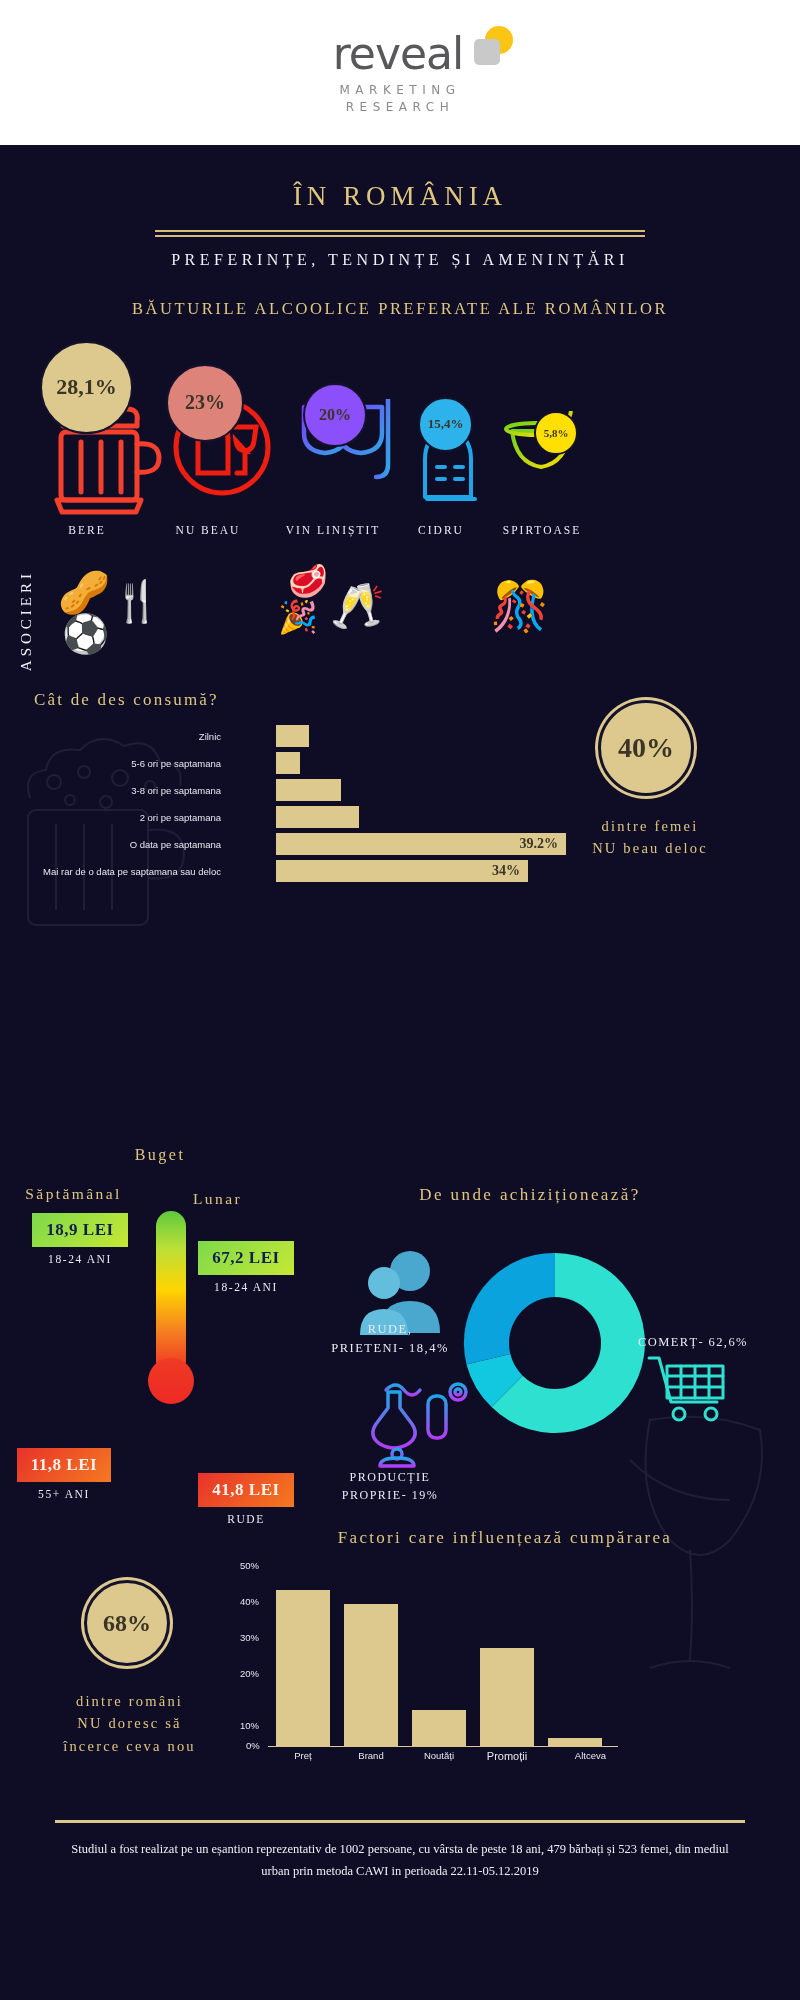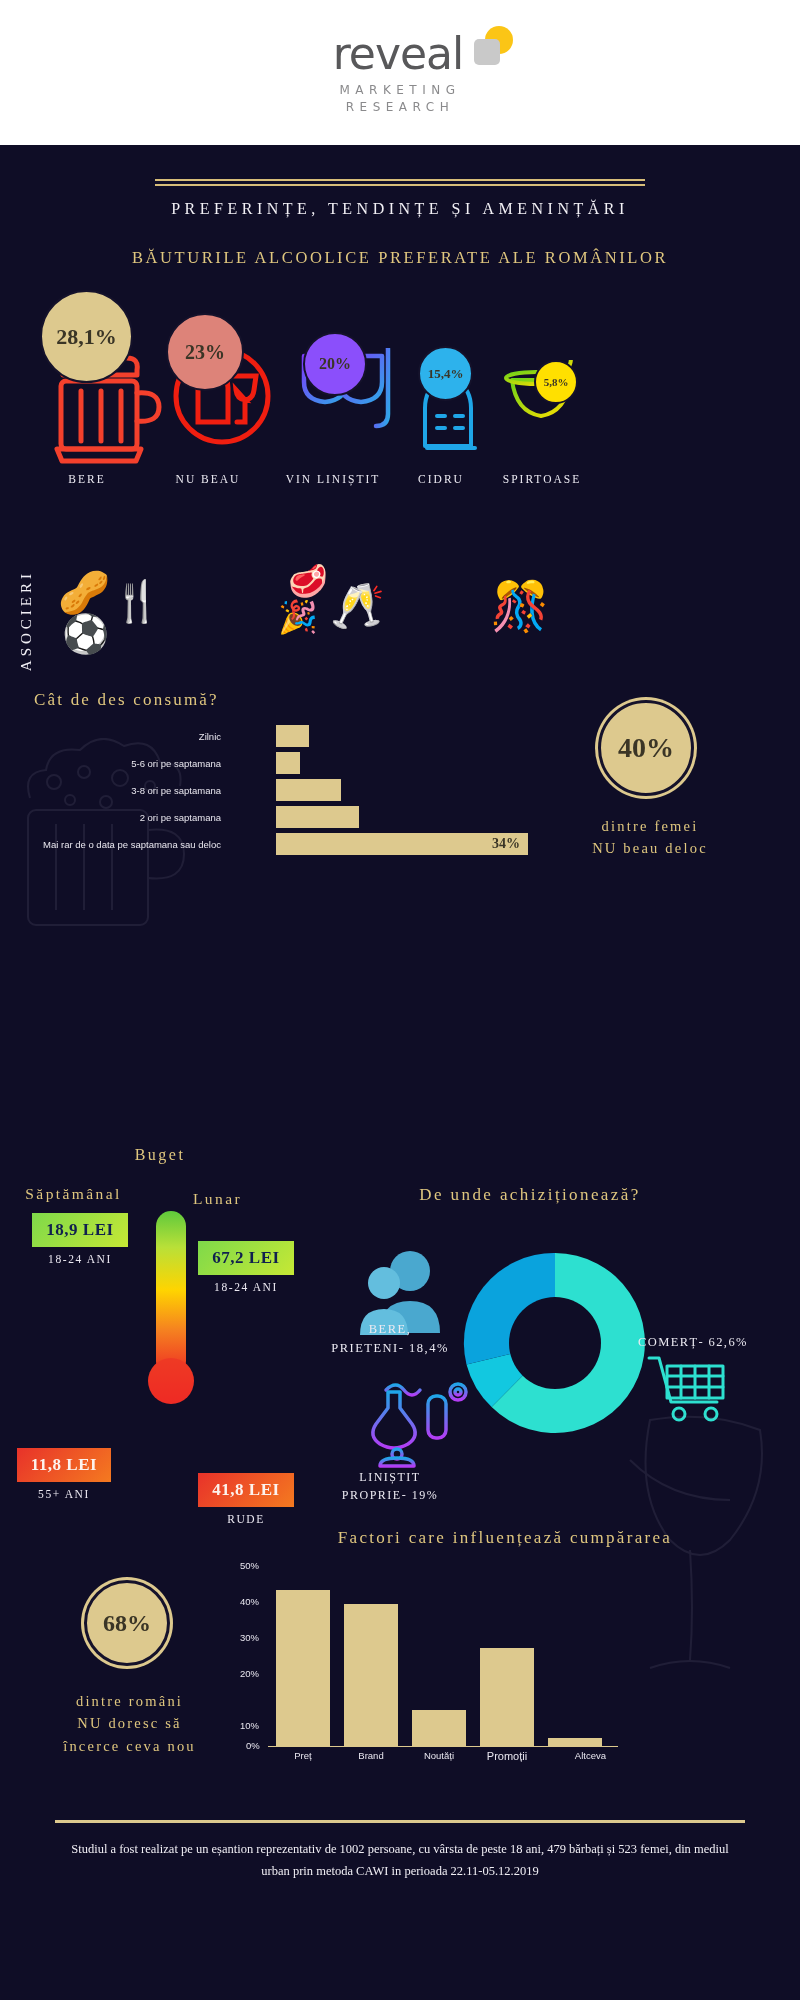--- a/index.html
+++ b/index.html
@@ -126,20 +126,21 @@
         <span class="logo-dot"></span>
         <span class="logo-sq"></span>
       </span>
     </div>
     <div class="logo-sub1">MARKETING</div>
     <div class="logo-sub2">RESEARCH</div>
   </div>
 </div>
 
 <div class="title-main">
+  <div>ÎN ROMÂNIA</div>
 </div>
 <div class="rule">
     <div></div>
     <div></div>
   </div>
 <div class="sub-title">PREFERINȚE, TENDINȚE ȘI AMENINȚĂRI</div>
 <div class="section-head">BĂUTURILE ALCOOLICE PREFERATE ALE ROMÂNILOR</div>
 
 <div class="drinks">
 
@@ -269,20 +270,26 @@
     </div>
   <div class="bc-row">
       <div class="bc-lab">3-8 ori pe saptamana</div>
       <div class="bc-bar" style="width:65px;"></div>
     </div>
   <div class="bc-row">
       <div class="bc-lab">2 ori pe saptamana</div>
       <div class="bc-bar" style="width:83px;"></div>
     </div>
   <div class="bc-row">
+      <div class="bc-lab">O data pe saptamana</div>
+    <div class="bc-bar" style="width:290px;">
+        <span class="bc-val">39.2%</span>
+      </div>
+    </div>
+  <div class="bc-row">
       <div class="bc-lab">Mai rar de o data pe saptamana sau deloc</div>
     <div class="bc-bar" style="width:252px;">
         <span class="bc-val">34%</span>
       </div>
     </div>
 </div>
 
 <div style="position:absolute; left:598px; top:700px;">
   <div class="circle-big" style="width:96px; height:96px; font-size:28px; margin:0 auto;">40%</div>
 </div>
@@ -330,21 +337,21 @@
   <g fill="#4aa8cf">
     <circle cx="58" cy="22" r="20"></circle>
       <path d="M28 84 q0 -32 30 -32 q30 0 30 32 z"></path>
   </g>
   <g fill="#63bede">
     <circle cx="32" cy="34" r="16"></circle>
       <path d="M8 86 q0 -26 24 -26 q24 0 24 26 z"></path>
   </g>
 </svg>
 <div style="position:absolute; left:290px; top:1320px; width:200px; text-align:center; color:#eceaf2; font-size:12.5px; letter-spacing:1.5px; line-height:1.5;">
-  <div>BERE,</div>
+  <div>RUDE,</div>
   <div>PRIETENI- 18,4%</div>
 </div>
 
 <svg style="position:absolute; left:366px; top:1382px;" width="110" height="92" viewBox="0 0 110 92">
   <defs>
       <linearGradient id="gl" x1="0" y1="0" x2="0" y2="1">
     <stop offset="0" stop-color="#1fa6e8"></stop>
         <stop offset="1" stop-color="#b43cf5"></stop>
       </linearGradient>
     </defs>
@@ -359,21 +366,21 @@
       <line x1="62" y1="34" x2="70" y2="34"></line>
       <line x1="62" y1="44" x2="70" y2="44"></line>
     <line x1="92" y1="18" x2="92" y2="80"></line>
       <line x1="78" y1="84" x2="106" y2="84"></line>
     <circle cx="92" cy="10" r="8"></circle>
       <circle cx="92" cy="10" r="3"></circle>
     <line x1="80" y1="44" x2="92" y2="44"></line>
   </g>
 </svg>
 <div style="position:absolute; left:290px; top:1468px; width:200px; text-align:center; color:#eceaf2; font-size:12px; letter-spacing:1.5px; line-height:1.5;">
-  <div>LINIȘTIT</div>
+  <div>PRODUCȚIE</div>
   <div>PROPRIE- 19%</div>
 </div>
 
 <svg style="position:absolute; left:455px; top:1243px;" width="200" height="200" viewBox="0 0 200 200">
 
   <path d="M100 100 L100 10 A90 90 0 1 1 36.6 164 Z" fill="#2de0d0"></path>
 
   <path d="M100 100 L36.6 164 A90 90 0 0 1 11.5 121.5 Z" fill="#12c8e0"></path>
 
   <path d="M100 100 L11.5 121.5 A90 90 0 0 1 100 10 Z" fill="#0aa3dd"></path>

